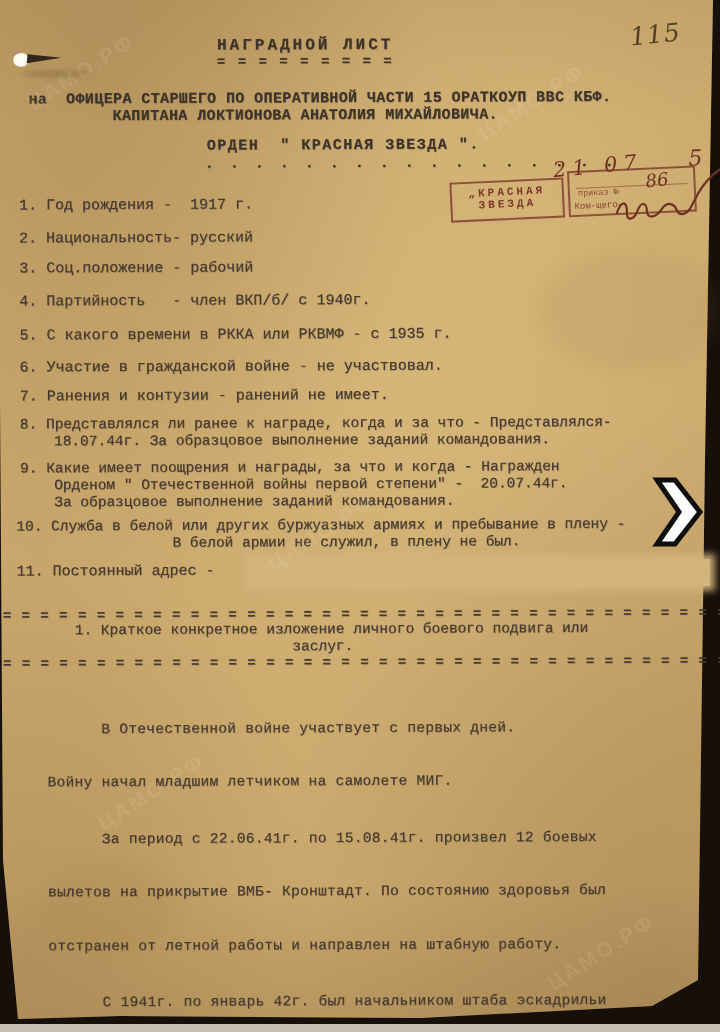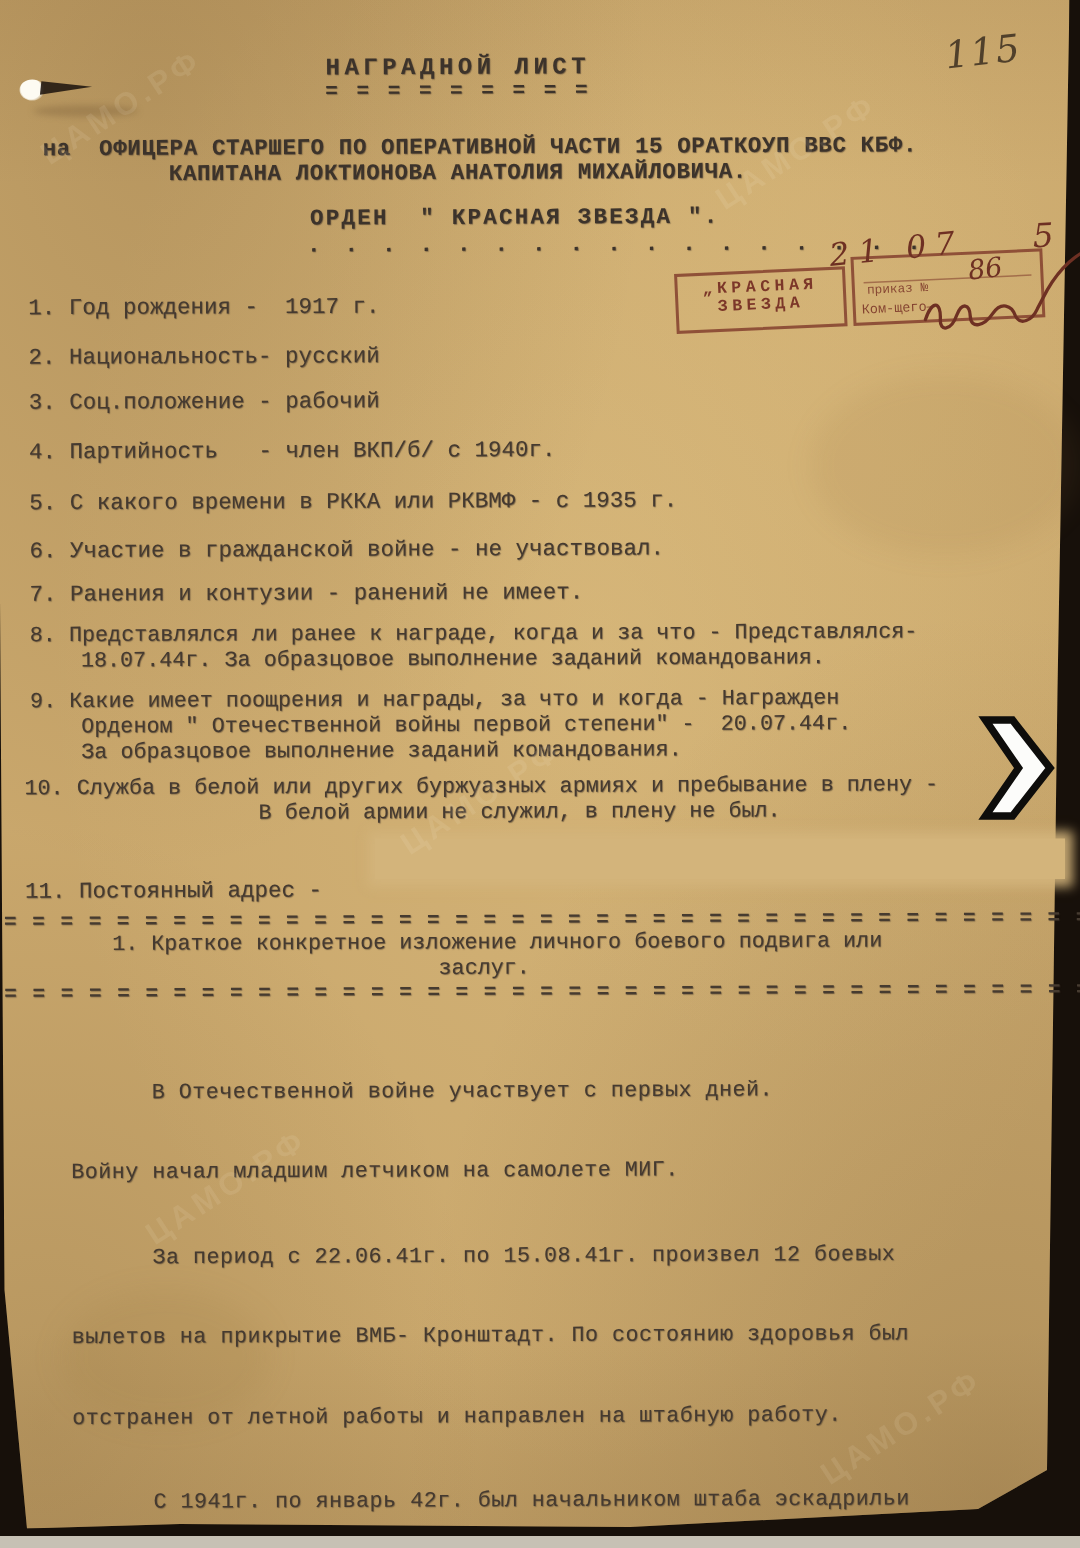--- a/index.html
+++ b/index.html
@@ -97,21 +97,21 @@
     <div class="t" style="left:18px;top:326px;font-size:15px;">5. С какого времени в РККА или РКВМФ - с 1935 г.</div>
     <div class="t" style="left:18px;top:358px;font-size:15px;">6. Участие в гражданской войне - не участвовал.</div>
     <div class="t" style="left:18px;top:387px;font-size:15px;">7. Ранения и контузии - ранений не имеет.</div>
     <div class="t" style="left:18px;top:415px;font-size:14.5px;">8. Представлялся ли ранее к награде, когда и за что - Представлялся-</div>
     <div class="t" style="left:52px;top:432px;font-size:14.5px;">18.07.44г. За образцовое выполнение заданий командования.</div>
     <div class="t" style="left:18px;top:459px;font-size:14.5px;">9. Какие имеет поощрения и награды, за что и когда - Награжден</div>
     <div class="t" style="left:52px;top:476px;font-size:14.5px;">Орденом " Отечественной войны первой степени" -  20.07.44г.</div>
     <div class="t" style="left:52px;top:493px;font-size:14.5px;">За образцовое выполнение заданий командования.</div>
     <div class="t" style="left:14px;top:517px;font-size:14.5px;">10. Служба в белой или других буржуазных армиях и пребывание в плену -</div>
     <div class="t" style="left:170px;top:534px;font-size:14.5px;">В белой армии не служил, в плену не был.</div>
-    <div class="t" style="left:14px;top:585px;font-size:15px;font-family:Liberation Mono, monospace;">11. Постоянный адрес -</div>
+    <div class="t" style="left:14px;top:562px;font-size:15px;font-family:Liberation Mono, monospace;">11. Постоянный адрес -</div>
 
     <div class="t sep" style="left:0;top:606px;">= = = = = = = = = = = = = = = = = = = = = = = = = = = = = = = = = = = = = = = = = = = = = =</div>
     <div class="t" style="left:72px;top:621px;font-size:14.5px;">1. Краткое конкретное изложение личного боевого подвига или</div>
     <div class="t" style="left:0;top:638px;width:640px;text-align:center;font-size:14.5px;">заслуг.</div>
     <div class="t sep" style="left:0;top:654px;">= = = = = = = = = = = = = = = = = = = = = = = = = = = = = = = = = = = = = = = = = = = = = =</div>
 
     <div class="t" style="left:44px;top:684px;width:650px;">
       <div class="ln">      В Отечественной войне участвует с первых дней.</div>
       <div class="ln">Войну начал младшим летчиком на самолете МИГ.</div>
       <div class="ln pstart">      За период с 22.06.41г. по 15.08.41г. произвел 12 боевых</div>

